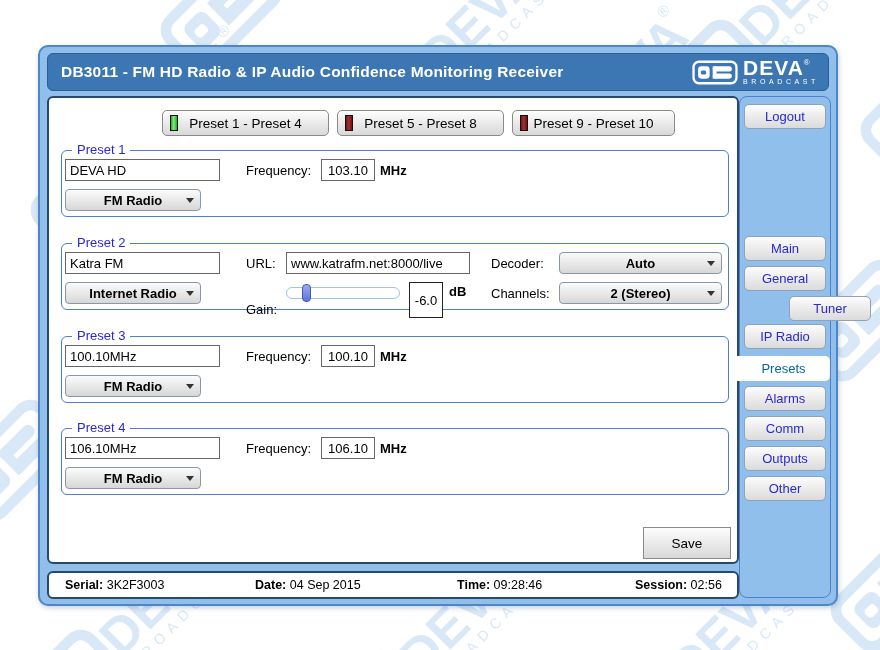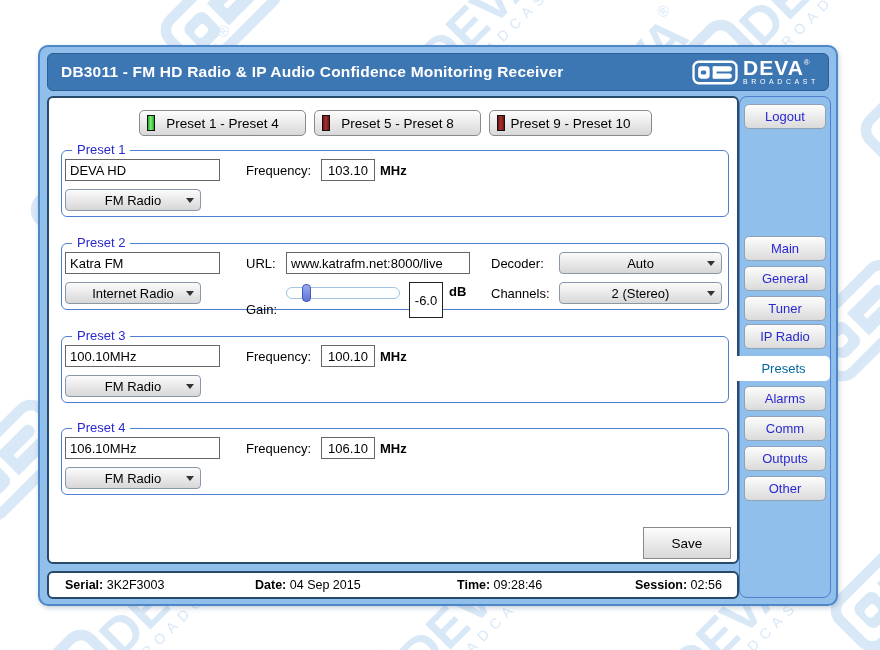--- a/index.html
+++ b/index.html
@@ -63,35 +63,35 @@
     color:#2929cf; font-size:13px; font-family:inherit; cursor:pointer;
     display:flex; align-items:center; justify-content:center; padding:0;
   }
   .side-btn.active {
     left:-3px; width:93px; background:#fff; border:none;
     border-radius:0 5px 5px 0; font-weight:normal; color:#0369a1;
   }
   #btn-logout  { top:7px; }
   #btn-main    { top:139px; }
   #btn-general { top:169px; }
-  #btn-tuner   { top:199px; }
+  #btn-tuner   { top:199px;margin-left:45px; }
   #btn-ipradio { top:227px; }
   #btn-presets { top:259px; }
   #btn-alarms  { top:289px; }
   #btn-comm    { top:319px; }
   #btn-outputs { top:349px; }
   #btn-other   { top:379px; }
 
   
   .tab {
     position:absolute; top:12px; height:26px;
     border:1px solid #8a8a8a; border-radius:5px;
     background:linear-gradient(#fdfdfd,#d8d8d8);
     font-size:13.5px; font-family:inherit; color:#000; cursor:pointer;
-    display:flex; align-items:center; justify-content:center; padding:0;
+    display:flex; align-items:center; justify-content:center; padding:0;margin-left:23px;
   }
   #tab1 { left:90px;  width:167px; }
   #tab2 { left:265px; width:167px; }
   #tab3 { left:440px; width:163px; }
   .led { position:absolute; left:7px; top:4px; width:8px; height:16px; border:1px solid #111; }
   .led.green { background:linear-gradient(90deg,#27a827,#7bf07b 45%,#27a827); }
   .led.red   { background:linear-gradient(90deg,#6e1414,#a83030 45%,#6e1414); }
 
   
   .fieldset {
@@ -123,21 +123,21 @@
   .url-label      { left:184px; top:12px; }
   .decoder-label  { left:429px; top:12px; }
   .gain-label     { left:184px; top:42px;margin-top:16px; }
   .db-label       { left:387px; top:40px; }
   .channels-label { left:429px; top:42px; }
 
   .dropdown {
     position:absolute; height:22px; border:1px solid #8a97a8; border-radius:4px;
     background:linear-gradient(#fbfbfb,#d7d7d7);
     display:flex; align-items:center; justify-content:center;
-    font-size:13px; color:#000; cursor:pointer;
+    font-size:13px; color:#000; cursor:pointer;font-weight:bold;
   }
   .arrow {
     position:absolute; right:6px; top:8px; width:0; height:0;
     border-left:4px solid transparent; border-right:4px solid transparent;
     border-top:5px solid #333;
   }
   .type-dd     { left:3px;   top:38px; width:136px; }
   .decoder-dd  { left:497px; top:8px;  width:163px; }
   .channels-dd { left:497px; top:38px; width:163px; }
 

